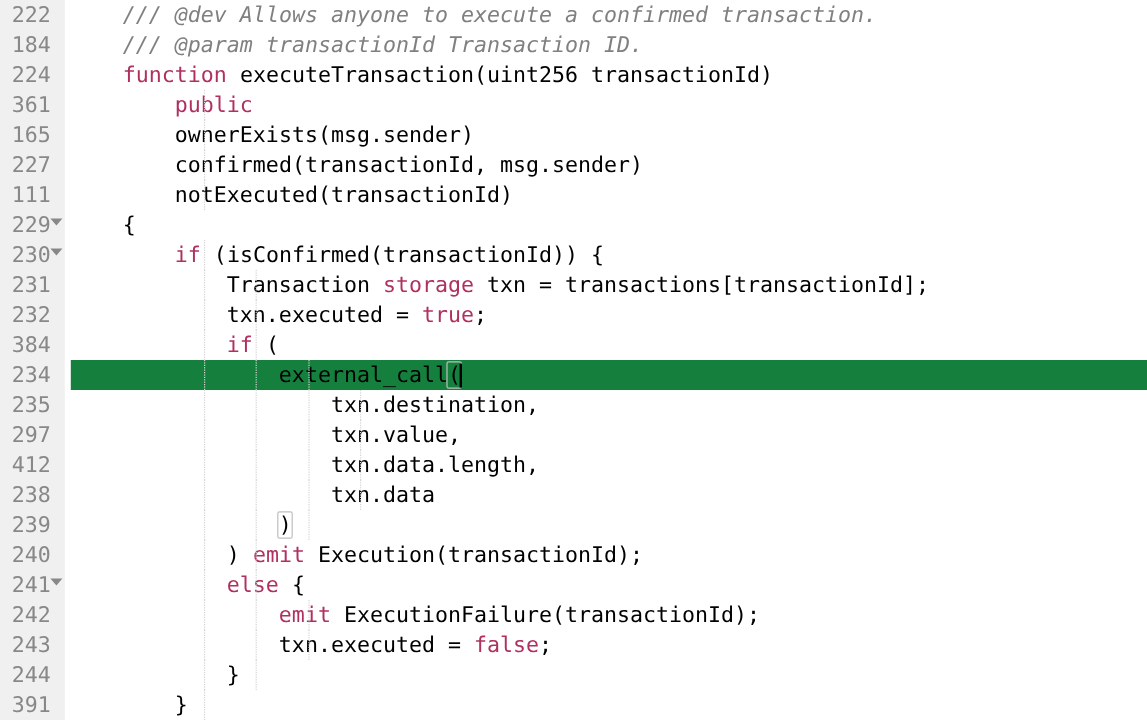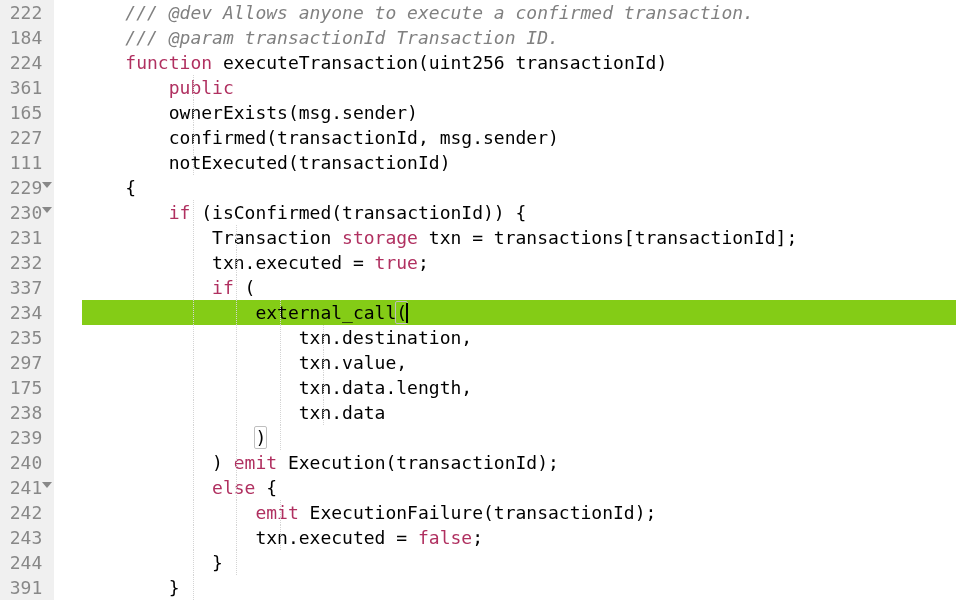--- a/index.html
+++ b/index.html
@@ -26,31 +26,31 @@
     position: absolute;
     right: -6px;
     top: 7px;
     width: 0; height: 0;
     border-left: 5px solid transparent;
     border-right: 5px solid transparent;
     border-top: 6px solid #888;
   }
   .code {
     flex: 1;
-    padding-left: 28px;
+    padding-left: 5px;
     position: relative;
     white-space: pre;
   }
   .code-line {
     height: 25px;
     position: relative;
     padding-left: 0;
   }
   .hl {
-    background: #84cc16;
+    background: #15803d;
     width: 100%;
   }
   .indent-guide {
     position: absolute;
     top: 0; bottom: 0;
     border-left: 1px dotted #d4d4d4;
   }
   .cursor {
     display: inline-block;
     width: 2px;
@@ -80,25 +80,25 @@
       <div class="gutter-line">184</div>
       <div class="gutter-line">224</div>
       <div class="gutter-line">361</div>
       <div class="gutter-line">165</div>
       <div class="gutter-line">227</div>
       <div class="gutter-line">111</div>
       <div class="gutter-line">229<span class="fold"></span></div>
       <div class="gutter-line">230<span class="fold"></span></div>
       <div class="gutter-line">231</div>
       <div class="gutter-line">232</div>
-      <div class="gutter-line">337</div>
+      <div class="gutter-line">384</div>
       <div class="gutter-line">234</div>
       <div class="gutter-line">235</div>
       <div class="gutter-line">297</div>
-      <div class="gutter-line">175</div>
+      <div class="gutter-line">412</div>
       <div class="gutter-line">238</div>
       <div class="gutter-line">239</div>
       <div class="gutter-line">240</div>
       <div class="gutter-line">241<span class="fold"></span></div>
       <div class="gutter-line">242</div>
       <div class="gutter-line">243</div>
       <div class="gutter-line">244</div>
       <div class="gutter-line">391</div>
     </div>
   <div class="code" id="code"><div class="code-line"><span>    </span><span class="c-comment">/// @dev Allows anyone to execute a confirmed transaction.</span></div><div class="code-line"><span>    </span><span class="c-comment">/// @param transactionId Transaction ID.</span></div><div class="code-line"><span>    </span><span class="c-kw">function</span><span> executeTransaction(</span><span class="c-ident">uint256</span><span> transactionId)</span></div><div class="code-line"><span class="indent-guide" style="left: 110.75px;"></span><span>        </span><span class="c-kw">public</span></div><div class="code-line"><span class="indent-guide" style="left: 110.75px;"></span><span>        </span><span class="c-ident">ownerExists(msg.sender)</span></div><div class="code-line"><span class="indent-guide" style="left: 110.75px;"></span><span>        </span><span class="c-ident">confirmed(transactionId, msg.sender)</span></div><div class="code-line"><span class="indent-guide" style="left: 110.75px;"></span><span>        </span><span class="c-ident">notExecuted(transactionId)</span></div><div class="code-line"><span>    </span><span class="c-punc">{</span></div><div class="code-line"><span class="indent-guide" style="left: 110.75px;"></span><span>        </span><span class="c-kw">if</span><span class="c-ident"> (isConfirmed(transactionId)) {</span></div><div class="code-line"><span class="indent-guide" style="left: 110.75px;"></span><span class="indent-guide" style="left: 154.125px;"></span><span>            </span><span class="c-ident">Transaction </span><span class="c-kw">storage</span><span class="c-ident"> txn = transactions[transactionId];</span></div><div class="code-line"><span class="indent-guide" style="left: 110.75px;"></span><span class="indent-guide" style="left: 154.125px;"></span><span>            </span><span class="c-ident">txn.executed = </span><span class="c-bool">true</span><span class="c-punc">;</span></div><div class="code-line"><span class="indent-guide" style="left: 110.75px;"></span><span class="indent-guide" style="left: 154.125px;"></span><span>            </span><span class="c-kw">if</span><span class="c-ident"> (</span></div><div class="code-line hl"><span class="indent-guide" style="left: 110.75px;"></span><span class="indent-guide" style="left: 154.125px;"></span><span class="indent-guide" style="left: 197.5px;"></span><span>                </span><span class="c-ident">external_call</span><span class="bracket-match">(</span><span class="cursor"></span></div><div class="code-line"><span class="indent-guide" style="left: 110.75px;"></span><span class="indent-guide" style="left: 154.125px;"></span><span class="indent-guide" style="left: 197.5px;"></span><span class="indent-guide" style="left: 240.875px;"></span><span>                    </span><span class="c-ident">txn.destination,</span></div><div class="code-line"><span class="indent-guide" style="left: 110.75px;"></span><span class="indent-guide" style="left: 154.125px;"></span><span class="indent-guide" style="left: 197.5px;"></span><span class="indent-guide" style="left: 240.875px;"></span><span>                    </span><span class="c-ident">txn.value,</span></div><div class="code-line"><span class="indent-guide" style="left: 110.75px;"></span><span class="indent-guide" style="left: 154.125px;"></span><span class="indent-guide" style="left: 197.5px;"></span><span class="indent-guide" style="left: 240.875px;"></span><span>                    </span><span class="c-ident">txn.data.length,</span></div><div class="code-line"><span class="indent-guide" style="left: 110.75px;"></span><span class="indent-guide" style="left: 154.125px;"></span><span class="indent-guide" style="left: 197.5px;"></span><span class="indent-guide" style="left: 240.875px;"></span><span>                    </span><span class="c-ident">txn.data</span></div><div class="code-line"><span class="indent-guide" style="left: 110.75px;"></span><span class="indent-guide" style="left: 154.125px;"></span><span class="indent-guide" style="left: 197.5px;"></span><span>                </span><span class="bracket-match">)</span></div><div class="code-line"><span class="indent-guide" style="left: 110.75px;"></span><span class="indent-guide" style="left: 154.125px;"></span><span>            </span><span class="c-punc">) </span><span class="c-kw">emit</span><span class="c-ident"> Execution(transactionId);</span></div><div class="code-line"><span class="indent-guide" style="left: 110.75px;"></span><span class="indent-guide" style="left: 154.125px;"></span><span>            </span><span class="c-kw">else</span><span class="c-ident"> {</span></div><div class="code-line"><span class="indent-guide" style="left: 110.75px;"></span><span class="indent-guide" style="left: 154.125px;"></span><span class="indent-guide" style="left: 197.5px;"></span><span>                </span><span class="c-kw">emit</span><span class="c-ident"> ExecutionFailure(transactionId);</span></div><div class="code-line"><span class="indent-guide" style="left: 110.75px;"></span><span class="indent-guide" style="left: 154.125px;"></span><span class="indent-guide" style="left: 197.5px;"></span><span>                </span><span class="c-ident">txn.executed = </span><span class="c-bool">false</span><span class="c-punc">;</span></div><div class="code-line"><span class="indent-guide" style="left: 110.75px;"></span><span class="indent-guide" style="left: 154.125px;"></span><span>            </span><span class="c-punc">}</span></div><div class="code-line"><span class="indent-guide" style="left: 110.75px;"></span><span>        </span><span class="c-punc">}</span></div></div>

